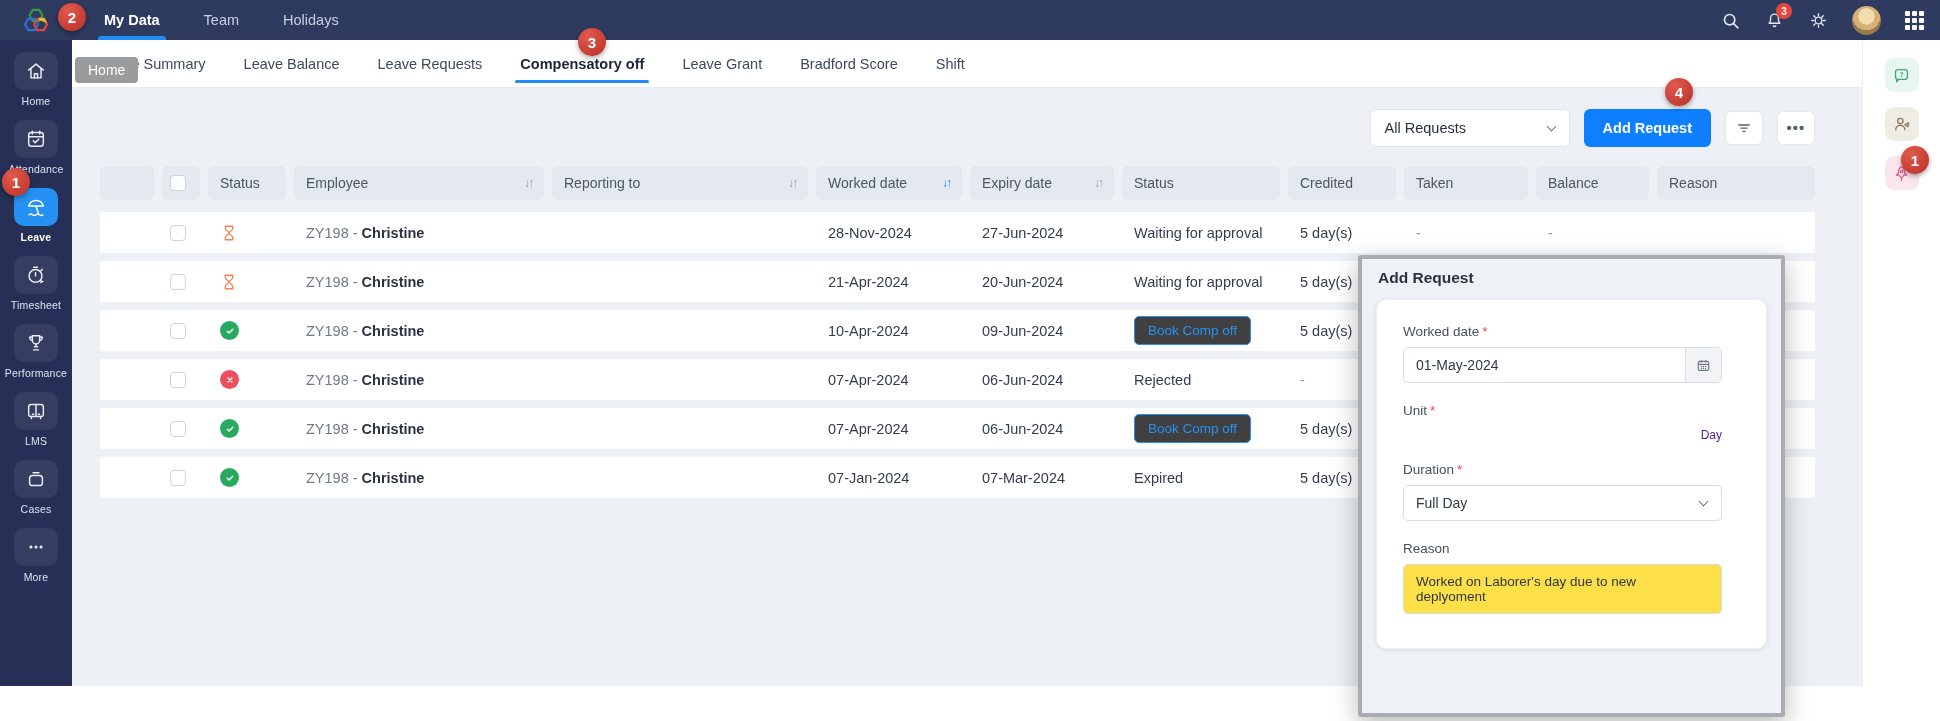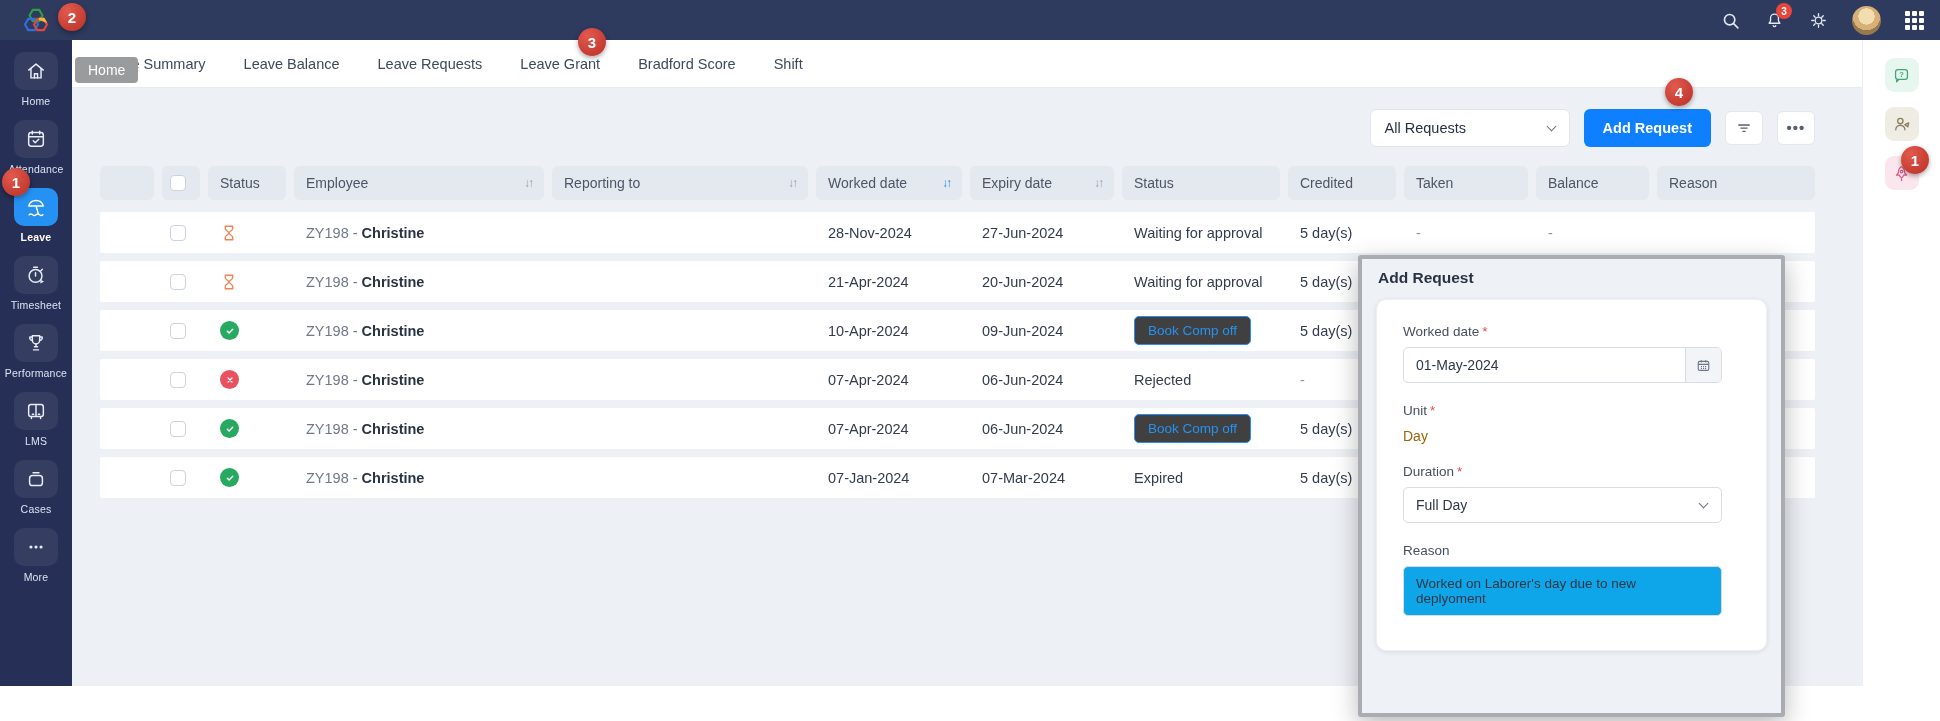--- a/index.html
+++ b/index.html
@@ -87,37 +87,48 @@
   
   .modal { position:absolute; left:1358px; top:255px; width:427px; height:462px; background:#eef1f5; border:4px solid #a9adb3; border-radius:3px; box-shadow:0 8px 26px rgba(0,0,0,.28); z-index:50; overflow:hidden; }
   .modal-title { padding:10px 16px 9px; font-size:15.5px; font-weight:700; color:#293241; }
   .modal-card { margin:3px 14px 0; background:#fff; border:1px solid #edeff3; border-radius:10px; box-shadow:0 1px 5px rgba(31,45,61,.1); padding:24px 44px 14px 26px; }
   .field { margin-bottom:20px; }
   .f-label { font-size:13.5px; color:#46505f; margin-bottom:8px; }
   .req { color:#e5484d; margin-left:3px; }
   .f-input { height:36px; border:1px solid #d8dde5; border-radius:5px; background:#fff; display:flex; align-items:stretch; font-size:14px; color:#2f3846; overflow:hidden; }
   .f-input .val { flex:1; display:flex; align-items:center; padding:0 12px; }
   .cal-btn { width:36px; border-left:1px solid #d8dde5; background:#f2f4f7; display:flex; align-items:center; justify-content:center; color:#6a7585; cursor:pointer; }
-  .f-static { font-size:14px; color:#a16207; padding-top:2px; }
+  .f-static { font-size:12px; color:#4c1d95; padding-top:2px;text-align:right; }
   .f-select { cursor:pointer; }
   .f-select .val { justify-content:space-between; padding-right:14px; }
   .chev { width:7px; height:7px; border-right:1.6px solid #6b7585; border-bottom:1.6px solid #6b7585; transform:rotate(45deg); margin-top:-4px; flex:none; }
-  .f-textarea { border:1px solid #d8dde5; border-radius:5px; min-height:46px; padding:9px 12px; font-size:13.5px; color:#2f3846; background:#0ea5e9; cursor:text; }
+  .f-textarea { border:1px solid #d8dde5; border-radius:5px; min-height:46px; padding:9px 12px; font-size:13.5px; color:#2f3846; background:#fde047; cursor:text; }
 </style>
 </head>
 <body>
 
 <div class="topbar">
   <div class="logo-wrap">
     <svg width="30" height="27" viewBox="0 0 30 26" fill="none" stroke-width="2.1">
       <polygon points="11.75,2.4 18.25,2.4 21.5,8 18.25,13.6 11.75,13.6 8.5,8" stroke="#2f9e44"></polygon>
       <polygon points="7.25,11.4 13.75,11.4 17,17 13.75,22.6 7.25,22.6 4,17" stroke="#2f6fde"></polygon>
       <polygon points="16.25,11.4 22.75,11.4 26,17 22.75,22.6 16.25,22.6 13,17" stroke="#e0483e"></polygon>
       <polygon points="18,11.4 22.75,11.4 24,13.5" stroke="#f3b63b"></polygon>
     </svg>
+  </div>
+  <div class="topnav">
+    <div class="topnav-item active">
+        <span>My Data</span>
+      </div>
+    <div class="topnav-item">
+        <span>Team</span>
+      </div>
+    <div class="topnav-item">
+        <span>Holidays</span>
+      </div>
   </div>
   <div class="topbar-right">
     <span class="tb-ic">
       <svg width="19" height="19" viewBox="0 0 22 22" fill="none" stroke="currentColor" stroke-width="1.9" stroke-linecap="round">
           <circle cx="10" cy="10" r="6"></circle>
           <path d="M14.6 14.6 L19.5 19.5"></path>
         </svg>
     </span>
     <span class="tb-ic">
       <svg width="19" height="19" viewBox="0 0 24 24" fill="none" stroke="currentColor" stroke-width="1.7" stroke-linejoin="round" stroke-linecap="round">
@@ -227,20 +238,21 @@
       </span>
       <span class="side-label">More</span>
     </div>
   </div>
 
   <div class="main">
     <div class="tabbar">
       <div class="tab">Leave Summary</div>
       <div class="tab">Leave Balance</div>
       <div class="tab">Leave Requests</div>
+      <div class="tab active">Compensatory off</div>
       <div class="tab">Leave Grant</div>
       <div class="tab">Bradford Score</div>
       <div class="tab">Shift</div>
     </div>
 
     <div class="content">
       <div class="toolbar">
         <div class="select-requests">
           <span>All Requests</span>
           <span class="chev"></span>

